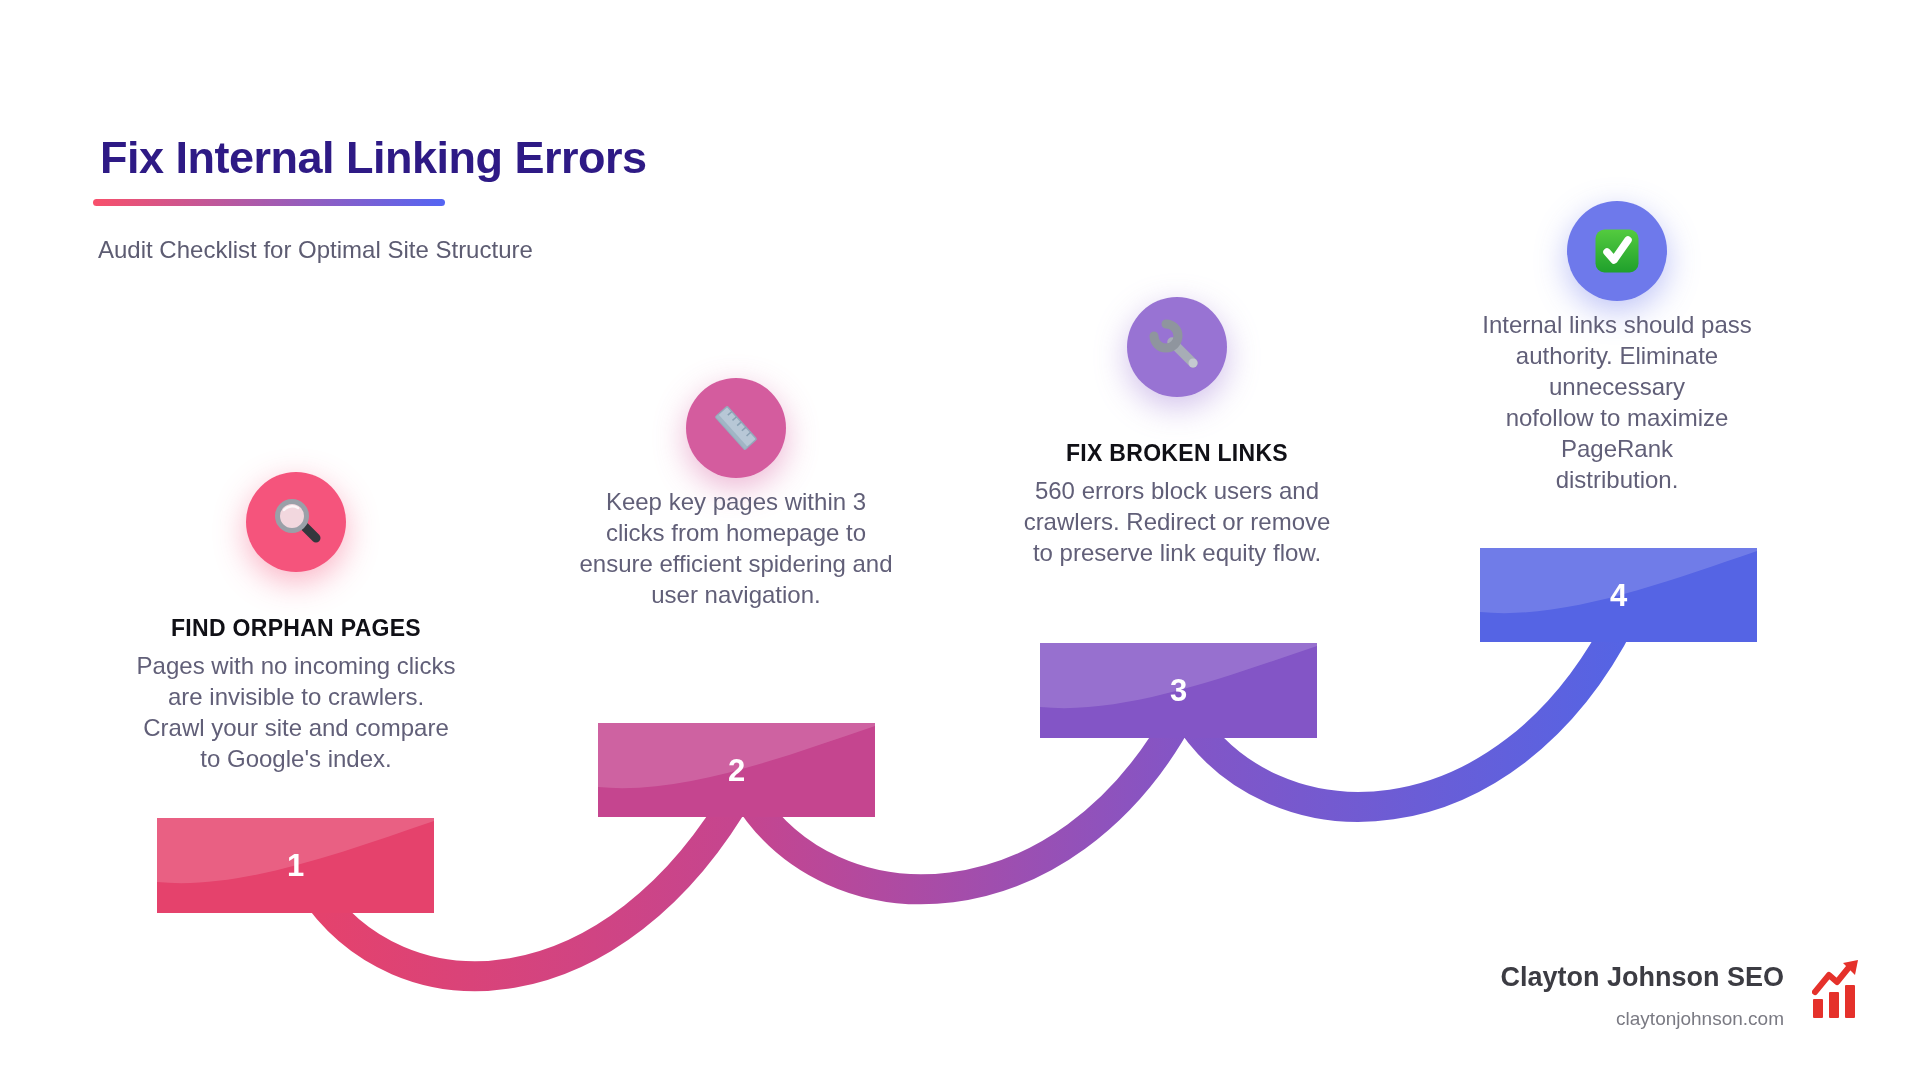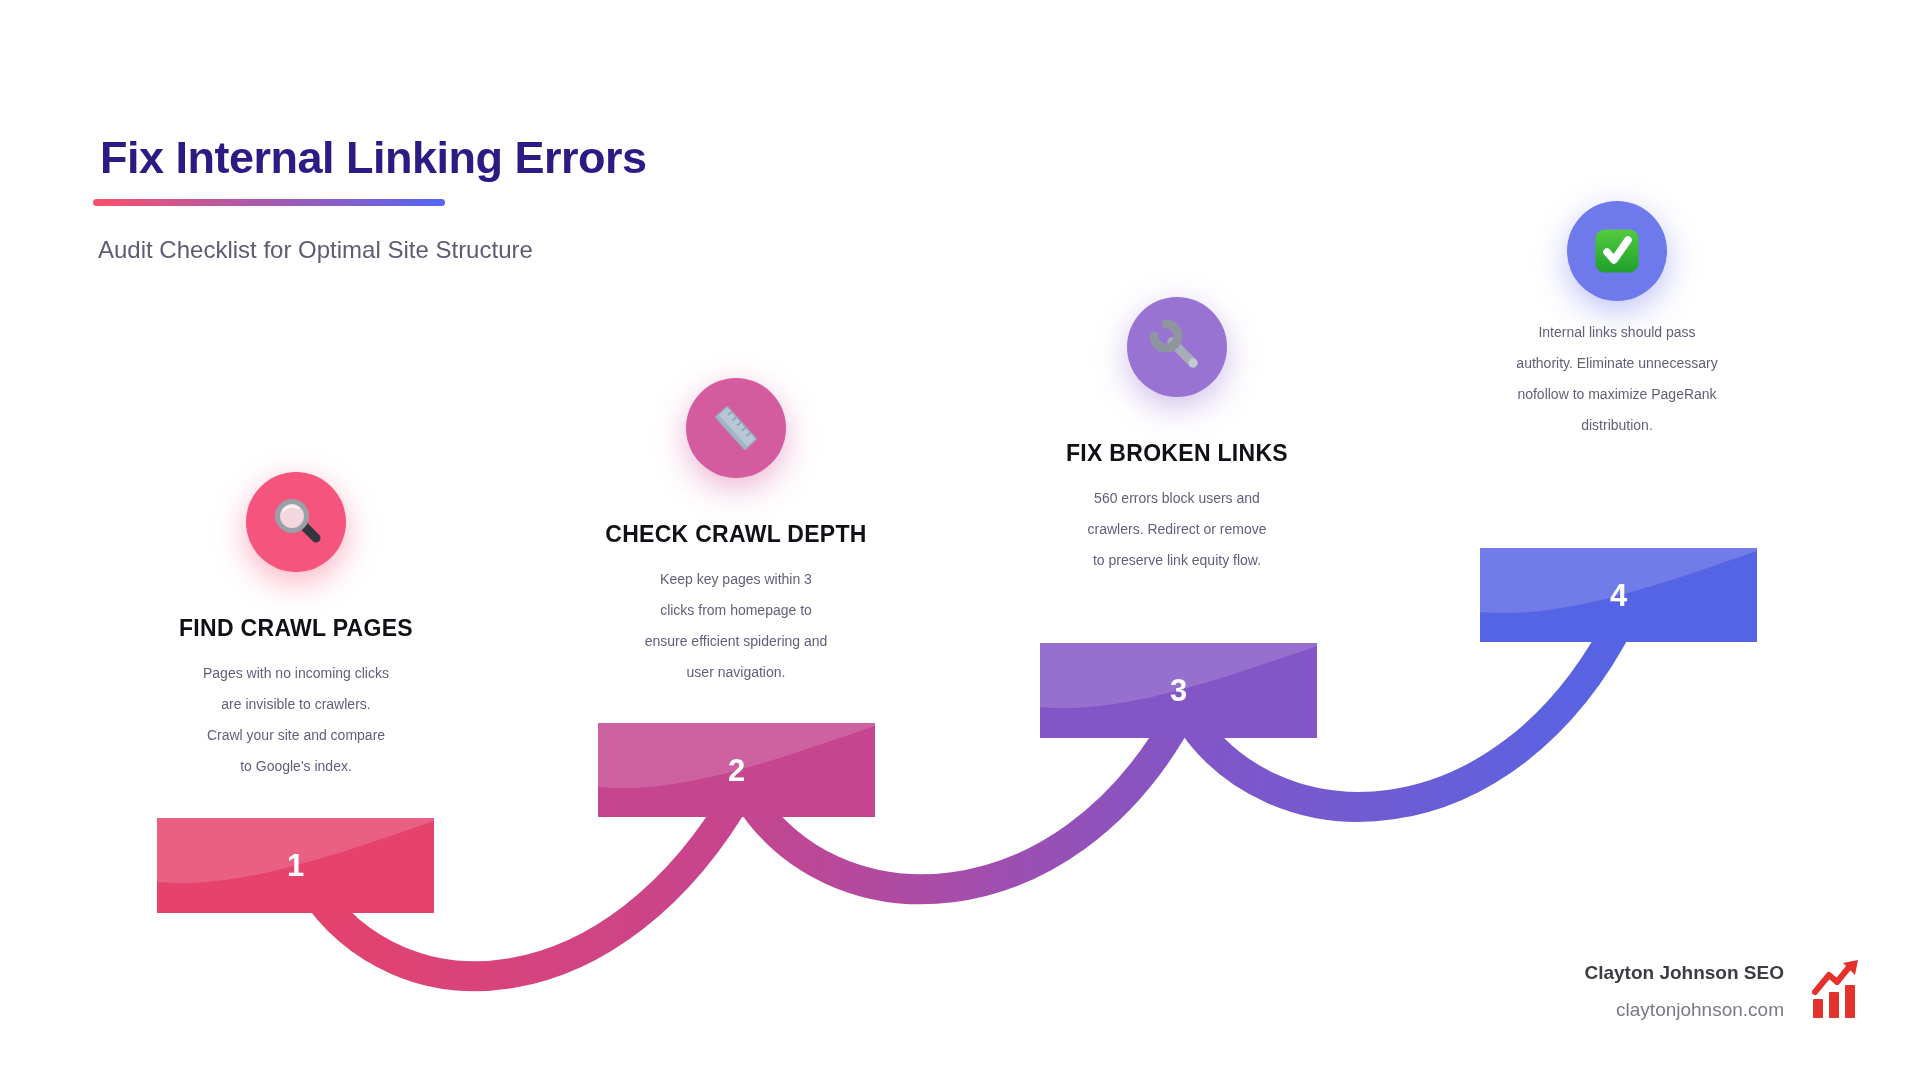--- a/index.html
+++ b/index.html
@@ -38,26 +38,26 @@
   }
   .s1 .circle{background:#f5547c;box-shadow:0 10px 32px rgba(245,84,124,.45);}
   .s2 .circle{background:#d45c9e;box-shadow:0 10px 32px rgba(212,92,158,.45);}
   .s3 .circle{background:#9873d3;box-shadow:0 10px 32px rgba(152,115,211,.45);}
   .s4 .circle{background:#6e79eb;box-shadow:0 10px 32px rgba(110,121,235,.45);}
   .step h3{
     margin:42px 0 0;font-size:23px;line-height:28px;font-weight:700;
     letter-spacing:0.3px;color:#101016;
   }
   .step p{
-    margin:16px 0 0;font-size:14px;line-height:31px;color:#615f78;
+    margin:8px 0 0;font-size:24px;line-height:31px;color:#615f78;
     white-space:pre-line;
   }
   
   .brand{position:absolute;right:136px;top:962px;text-align:right;}
-  .brand-name{font-size:19px;font-weight:700;color:#3c3c43;}
+  .brand-name{font-size:27px;font-weight:700;color:#3c3c43;}
   .brand-site{font-size:19px;color:#7a7a83;margin-top:15px;}
   .brand-icon{position:absolute;left:1812px;top:960px;width:48px;height:58px;}
 </style>
 </head>
 <body>
 
 <div class="canvas">
 
   <svg class="stairs" viewBox="0 0 1920 1080" aria-hidden="true">
     <defs>
@@ -106,42 +106,41 @@
   <h2 class="page-subtitle">Audit Checklist for Optimal Site Structure</h2>
 
   <section class="step s1">
     <div class="circle">
       <svg width="56" height="56" viewBox="-28 -28 56 56">
         <line x1="9" y1="5" x2="20" y2="16" stroke="#33373d" stroke-width="9" stroke-linecap="round"></line>
         <circle cx="-4" cy="-6" r="14.5" fill="#f2d7de" stroke="#9aa0a8" stroke-width="5"></circle>
         <path d="M-12,-12 A 11 11 0 0 1 2,-14" fill="none" stroke="#ffffff" stroke-width="2.5" stroke-linecap="round" opacity="0.8"></path>
       </svg>
     </div>
-    <h3>FIND CRAWL PAGES</h3>
+    <h3>FIND ORPHAN PAGES</h3>
     <p>Pages with no incoming clicks
 are invisible to crawlers.
 Crawl your site and compare
 to Google's index.</p>
   </section>
 
   <section class="step s2">
     <div class="circle">
       <svg width="56" height="56" viewBox="-28 -28 56 56">
         <g transform="rotate(48)">
           <rect x="-22" y="-8" width="44" height="16" rx="1.5" fill="#b7c7d6" stroke="#94a9bb" stroke-width="1.5"></rect>
           <line x1="-15" y1="-8" x2="-15" y2="-2.5" stroke="#88a0b3" stroke-width="1.5"></line>
           <line x1="-8" y1="-8" x2="-8" y2="-2.5" stroke="#88a0b3" stroke-width="1.5"></line>
           <line x1="-1" y1="-8" x2="-1" y2="-2.5" stroke="#88a0b3" stroke-width="1.5"></line>
           <line x1="6" y1="-8" x2="6" y2="-2.5" stroke="#88a0b3" stroke-width="1.5"></line>
           <line x1="13" y1="-8" x2="13" y2="-2.5" stroke="#88a0b3" stroke-width="1.5"></line>
           <rect x="-22" y="4" width="44" height="4" fill="#9db1c2" opacity="0.85"></rect>
         </g>
       </svg>
     </div>
-    <h3>CHECK CRAWL DEPTH</h3>
     <p>Keep key pages within 3
 clicks from homepage to
 ensure efficient spidering and
 user navigation.</p>
   </section>
 
   <section class="step s3">
     <div class="circle">
       <svg width="56" height="56" viewBox="-28 -28 56 56">
         <line x1="-5" y1="-5" x2="16" y2="16" stroke="#a7adb6" stroke-width="9.5" stroke-linecap="round"></line>

